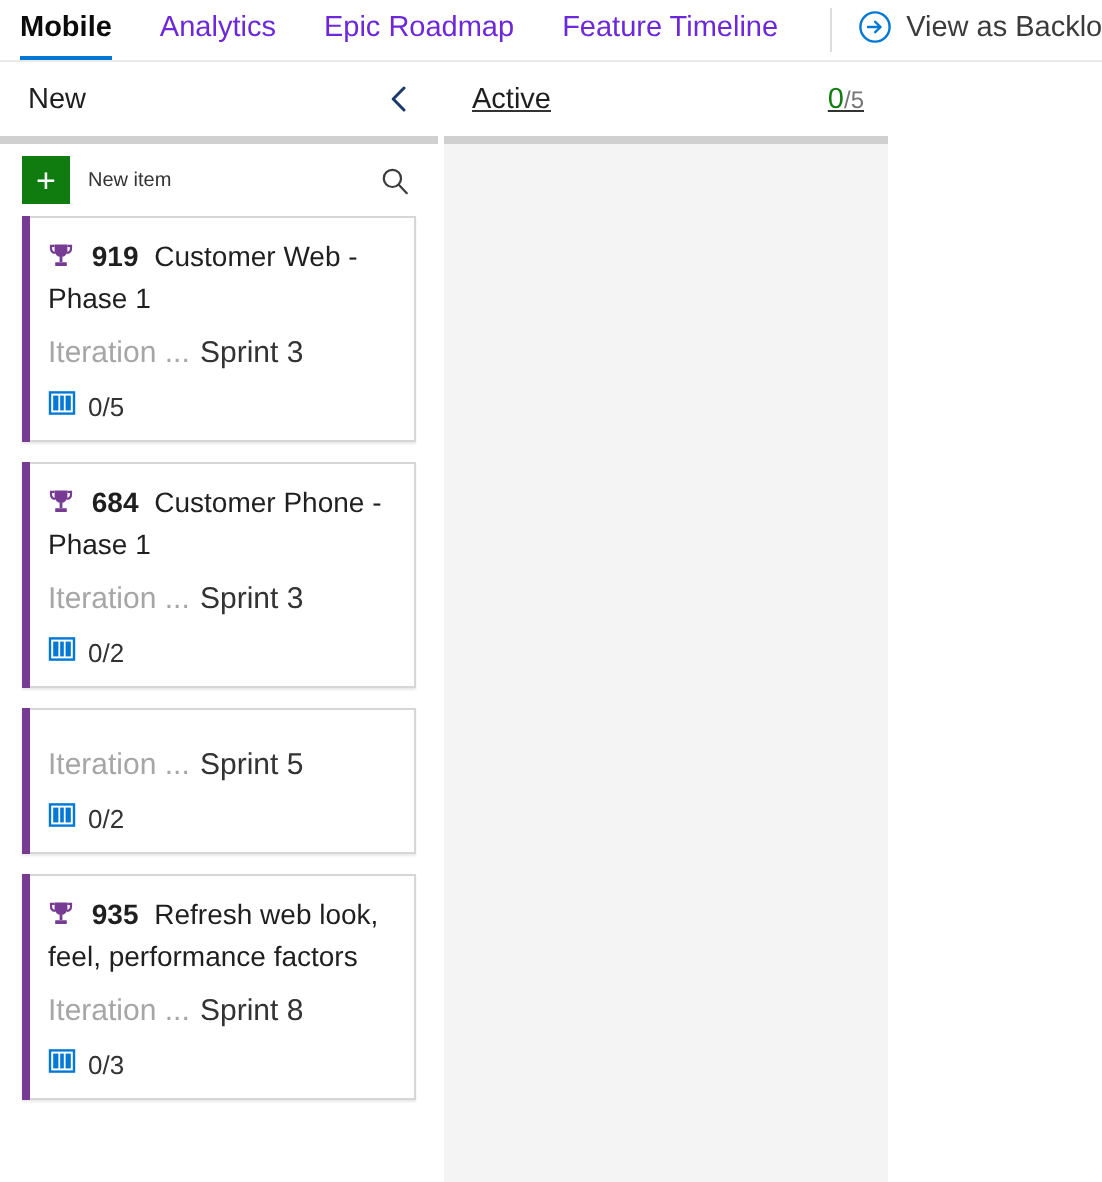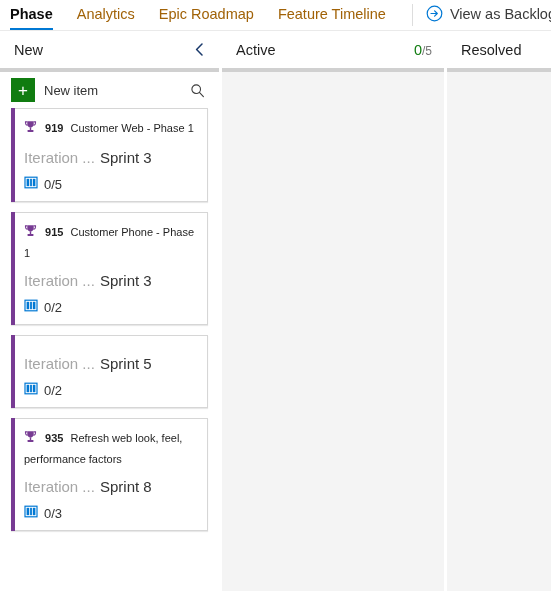--- a/index.html
+++ b/index.html
@@ -31,21 +31,21 @@
     content: "";
     position: absolute;
     left: 0; right: 0; bottom: 0;
     height: 1px;
     background: #eaeaea;
   }
   .tab {
     position: relative;
     padding: 5px 12px 8px 12px;
     font-size: 14.5px;
-    color: #a16207;
+    color: #6d28d9;
     line-height: 18px;
     white-space: nowrap;
     cursor: pointer;
   }
   .tab.first { padding-left: 10px; }
   .tab.active {
     color: #0b0b0b;
     font-weight: bold;
   }
   .tab.active:after {
@@ -81,21 +81,21 @@
     display: flex;
     align-items: stretch;
   }
   .column {
     display: flex;
     flex-direction: column;
     box-sizing: border-box;
     min-width: 0;
   }
   .col-new   { width: 219px; flex: 0 0 219px; background: #ffffff; }
-  .col-active{ width: 222px; flex: 0 0 222px; }
+  .col-active{ width: 222px; flex: 0 0 222px; text-decoration: underline; }
   .col-res   { flex: 1 1 auto; }
 
   .col-gap { width: 3px; flex: 0 0 3px; background: #ffffff; }
 
   .col-head {
     height: 37px;
     display: flex;
     align-items: center;
     padding: 0 12px 0 14px;
     box-sizing: border-box;
@@ -151,21 +151,21 @@
     display: flex;
     align-items: center;
     justify-content: center;
     font-size: 17px;
     line-height: 1;
     font-weight: normal;
     flex: 0 0 auto;
   }
   #new-item-label {
     padding: 0 8px 0 9px;
-    font-size: 13px;
+    font-size: 10px;
     color: #333333;
     white-space: nowrap;
   }
   #search-icon-btn {
     margin-left: auto;
     width: 20px; height: 20px;
     display: flex; align-items: center; justify-content: center;
     cursor: pointer;
     color: #3b3b3b;
   }
@@ -186,21 +186,21 @@
     cursor: pointer;
   }
   .card:before {
     content: "";
     position: absolute;
     left: 0; top: -1px; bottom: -1px;
     width: 4px;
     background: #773b93;
   }
   .card-title-row {
-    font-size: 11px;
+    font-size: 14px;
     line-height: 19px;
     color: #1f1f1f;
     margin-bottom: 6px;
   }
   .trophy-icon {
     display: inline-block;
     vertical-align: -2px;
     margin-right: 5px;
   }
   .card-id {
@@ -230,21 +230,21 @@
     font-size: 13px;
     color: #333333;
   }
   .book-icon { display: inline-block; vertical-align: -2px; }
 </style>
 </head>
 <body>
 
 <div id="tabbar">
   <div class="tab first active">
-    <span>Phase</span>
+    <span>Mobile</span>
   </div>
   <div class="tab">
     <span>Analytics</span>
   </div>
   <div class="tab">
     <span>Epic Roadmap</span>
   </div>
   <div class="tab">
     <span>Feature Timeline</span>
   </div>
@@ -326,21 +326,21 @@
           <div class="card-title-row">
             <span class="trophy-icon">
               <svg width="13" height="14" viewBox="0 0 13 14">
                 <path d="M3.3 1.2h6.4v3.1c0 1.8-1.4 3.2-3.2 3.2S3.3 6.1 3.3 4.3z" fill="#773b93"></path>
                 <path d="M3.3 1.9H1.5v1.2c0 1.3 .9 2.2 2 2.3" fill="none" stroke="#773b93" stroke-width="1.1"></path>
                 <path d="M9.7 1.9h1.8v1.2c0 1.3-.9 2.2-2 2.3" fill="none" stroke="#773b93" stroke-width="1.1"></path>
                 <rect x="5.8" y="7.3" width="1.4" height="2.7" fill="#773b93"></rect>
                 <rect x="3.6" y="10.1" width="5.8" height="1.9" rx=".3" fill="#773b93"></rect>
               </svg>
             </span>
-            <span class="card-id">915</span>
+            <span class="card-id">684</span>
             <span class="card-title">Customer Phone - Phase 1</span>
           </div>
           <div class="card-field-row">
             <span class="field-label">Iteration ...</span>
             <span class="field-value">Sprint 3</span>
           </div>
           <div class="card-foot">
             <span class="book-icon">
               <svg width="14" height="13" viewBox="0 0 14 13">
                 <rect x="1" y="1.2" width="12" height="10.6" fill="none" stroke="#0078d4" stroke-width="1.2"></rect>
@@ -413,20 +413,14 @@
       <span class="col-title">Active</span>
       <span class="col-limit">
         <span class="cur">0</span><span class="lim">/5</span>
       </span>
     </div>
     <div class="col-body"></div>
   </div>
 
   <div class="col-gap"></div>
 
-  <div class="column col-res">
-    <div class="col-head">
-      <span class="col-title">Resolved</span>
-    </div>
-    <div class="col-body"></div>
-  </div>
 
 </div>
 
 </body></html>

